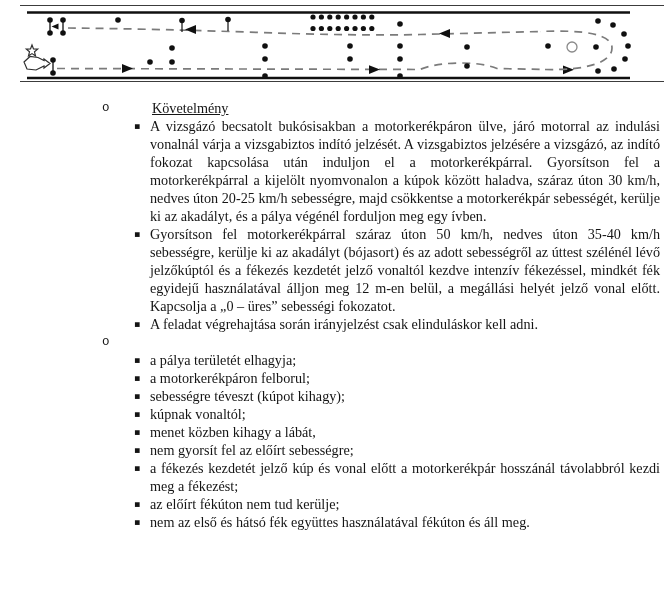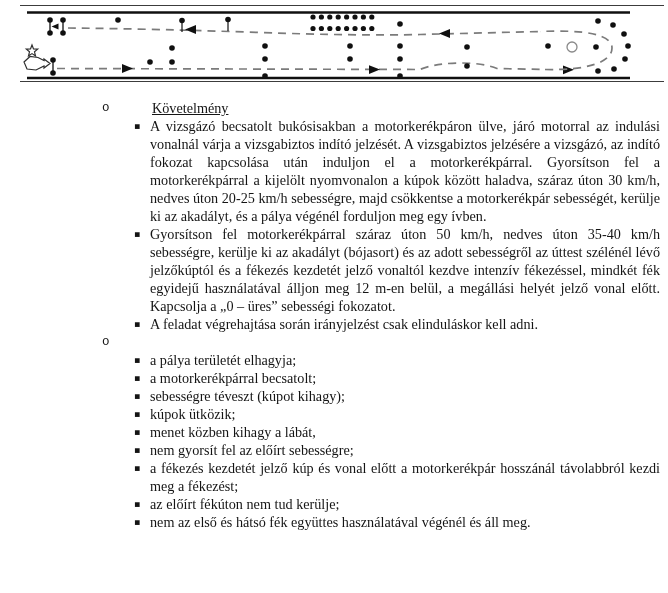--- a/index.html
+++ b/index.html
@@ -193,31 +193,31 @@
         </div>
         <ul class="l2">
 
             <li class="l2-item">
               <span class="m2">▪</span>
               <span class="item-text">a pálya területét elhagyja;</span>
             </li>
 
             <li class="l2-item">
               <span class="m2">▪</span>
-              <span class="item-text">a motorkerékpárral becsatolt;</span>
+              <span class="item-text">a motorkerékpáron felborul;</span>
             </li>
 
             <li class="l2-item">
               <span class="m2">▪</span>
               <span class="item-text">sebességre téveszt (kúpot kihagy);</span>
             </li>
 
             <li class="l2-item">
               <span class="m2">▪</span>
-              <span class="item-text">kúpok ütközik;</span>
+              <span class="item-text">kúpnak vonaltól;</span>
             </li>
 
             <li class="l2-item">
               <span class="m2">▪</span>
               <span class="item-text">menet közben kihagy a lábát,</span>
             </li>
 
             <li class="l2-item">
               <span class="m2">▪</span>
               <span class="item-text">nem gyorsít fel az előírt sebességre;</span>
@@ -228,20 +228,20 @@
               <span class="item-text">a fékezés kezdetét jelző kúp és vonal előtt a motorkerékpár hosszánál távolabbról kezdi meg a fékezést;</span>
             </li>
 
             <li class="l2-item">
               <span class="m2">▪</span>
               <span class="item-text">az előírt fékúton nem tud kerülje;</span>
             </li>
 
             <li class="l2-item">
               <span class="m2">▪</span>
-              <span class="item-text">nem az első és hátsó fék együttes használatával végénél és áll meg.</span>
+              <span class="item-text">nem az első és hátsó fék együttes használatával fékúton és áll meg.</span>
             </li>
           </ul>
       </li>
 
     </ul>
   </div>
 </div>
 
 </body></html>

